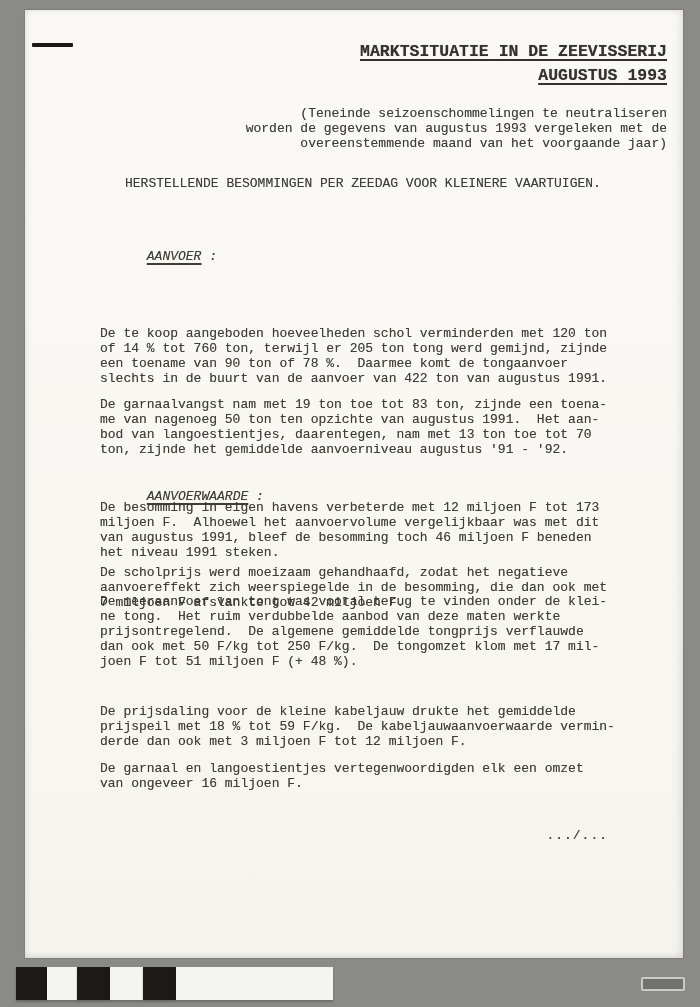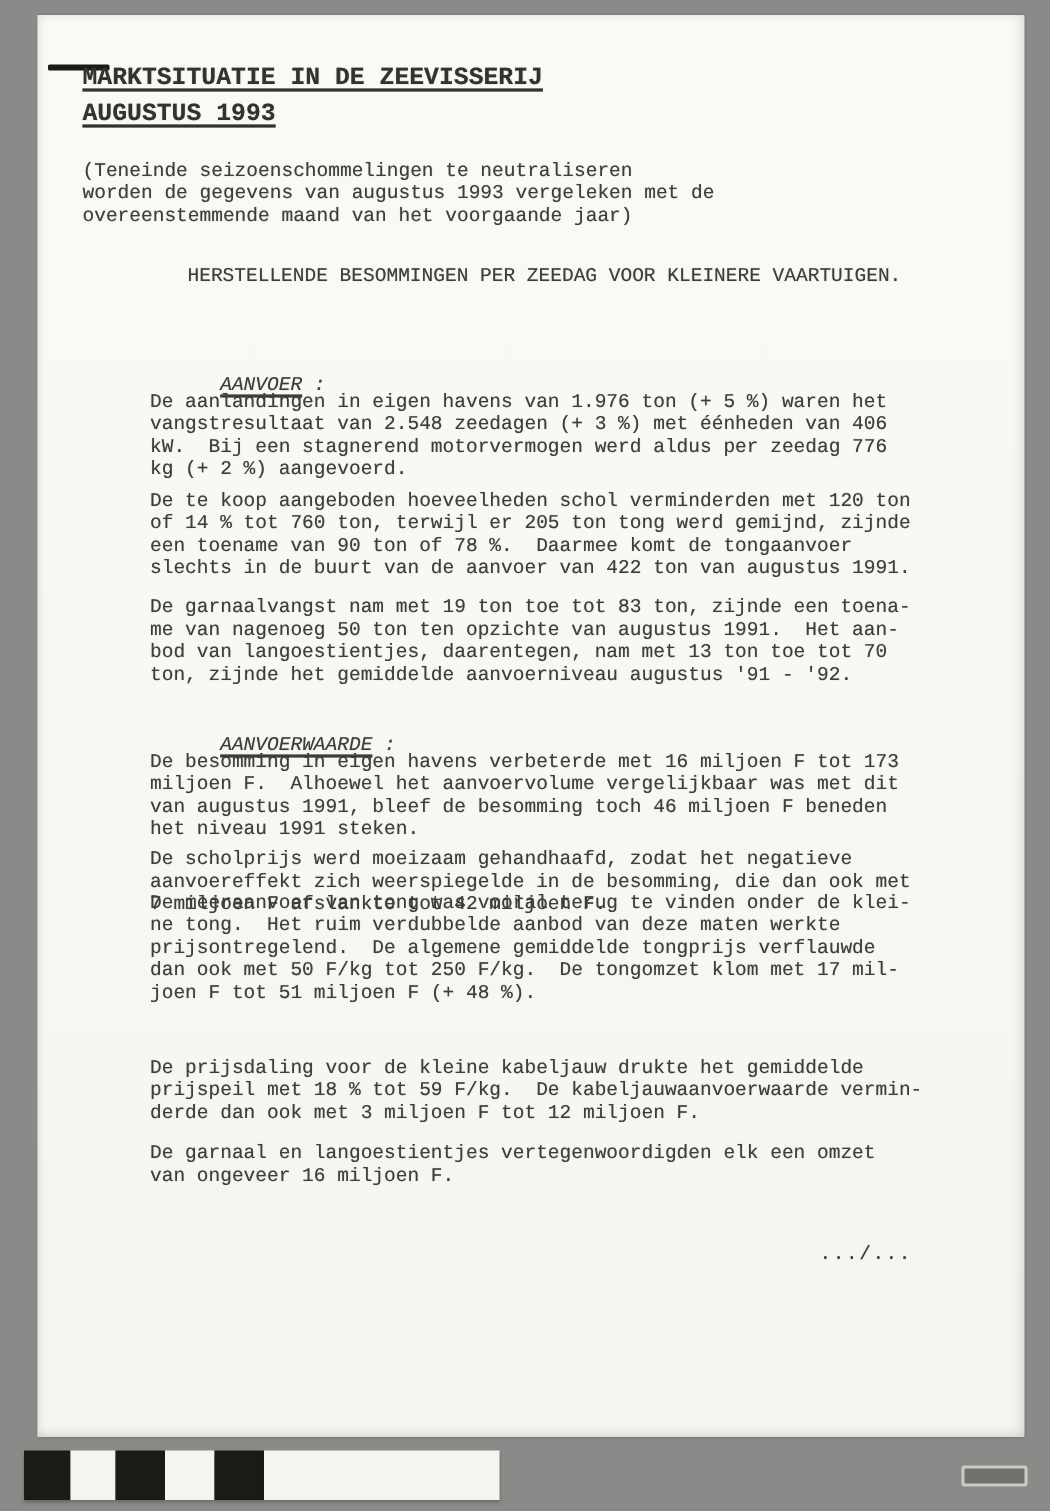--- a/index.html
+++ b/index.html
@@ -18,21 +18,21 @@
                 inset 3px 0 6px rgba(0,0,0,0.04), 0 0 2px rgba(0,0,0,0.25);
   }
 
   .paper * { position: absolute; color: var(--ink, #3f3d37); }
 
   .dash {
     left: 7px; top: 33px; width: 41px; height: 3.5px;
     background: var(--mark-black, #332f28); border-radius: 1px;
   }
 
-  .center-col { left: 30px; width: 600px; text-align: left; }
+  .center-col { left: 42px; width: 600px; text-align: right; }
 
   .doc-title, .doc-subtitle {
     font-size: 16.5px; font-weight: bold; line-height: 20px;
     color: var(--heading-ink, #34322c);
     text-shadow: 0 0 0.7px rgba(52,50,44,0.55);
   }
   .doc-title { top: 32px; }
   .doc-subtitle { top: 56px; }
 
   .u { text-decoration: underline; text-underline-offset: 3px; text-decoration-thickness: 1.5px; }
@@ -75,40 +75,36 @@
     <div class="center-col body-text note">(Teneinde seizoenschommelingen te neutraliseren
 worden de gegevens van augustus 1993 vergeleken met de
 overeenstemmende maand van het voorgaande jaar)</div>
 
     <div class="body-text lead">HERSTELLENDE BESOMMINGEN PER ZEEDAG VOOR KLEINERE VAARTUIGEN.</div>
 
     <div class="col body-text heading" style="top:224px">
       <span class="u">AANVOER</span><span> :</span>
     </div>
 
-    <div class="col body-text" style="top:250px">De aanlandingen in eigen havens van 1.976 ton (+ 5 %) waren het
-vangstresultaat van 2.548 zeedagen (+ 3 %) met éénheden van 406
-kW.  Bij een stagnerend motorvermogen werd aldus per zeedag 776
-kg (+ 2 %) aangevoerd.</div>
 
     <div class="col body-text" style="top:316px">De te koop aangeboden hoeveelheden schol verminderden met 120 ton
 of 14 % tot 760 ton, terwijl er 205 ton tong werd gemijnd, zijnde
 een toename van 90 ton of 78 %.  Daarmee komt de tongaanvoer
 slechts in de buurt van de aanvoer van 422 ton van augustus 1991.</div>
 
     <div class="col body-text" style="top:387px">De garnaalvangst nam met 19 ton toe tot 83 ton, zijnde een toena-
 me van nagenoeg 50 ton ten opzichte van augustus 1991.  Het aan-
 bod van langoestientjes, daarentegen, nam met 13 ton toe tot 70
 ton, zijnde het gemiddelde aanvoerniveau augustus '91 - '92.</div>
 
     <div class="col body-text heading" style="top:464px">
       <span class="u">AANVOERWAARDE</span><span> :</span>
     </div>
 
-    <div class="col body-text" style="top:490px">De besomming in eigen havens verbeterde met 16 miljoen F tot 173
+    <div class="col body-text" style="top:490px">De besomming in eigen havens verbeterde met 12 miljoen F tot 173
 miljoen F.  Alhoewel het aanvoervolume vergelijkbaar was met dit
 van augustus 1991, bleef de besomming toch 46 miljoen F beneden
 het niveau 1991 steken.</div>
 
     <div class="col body-text" style="top:555px">De scholprijs werd moeizaam gehandhaafd, zodat het negatieve
 aanvoereffekt zich weerspiegelde in de besomming, die dan ook met
 7 miljoen F afslankte tot 42 miljoen F.</div>
 
     <div class="col body-text" style="top:584px">De meeraanvoer van tong was vooral terug te vinden onder de klei-
 ne tong.  Het ruim verdubbelde aanbod van deze maten werkte

